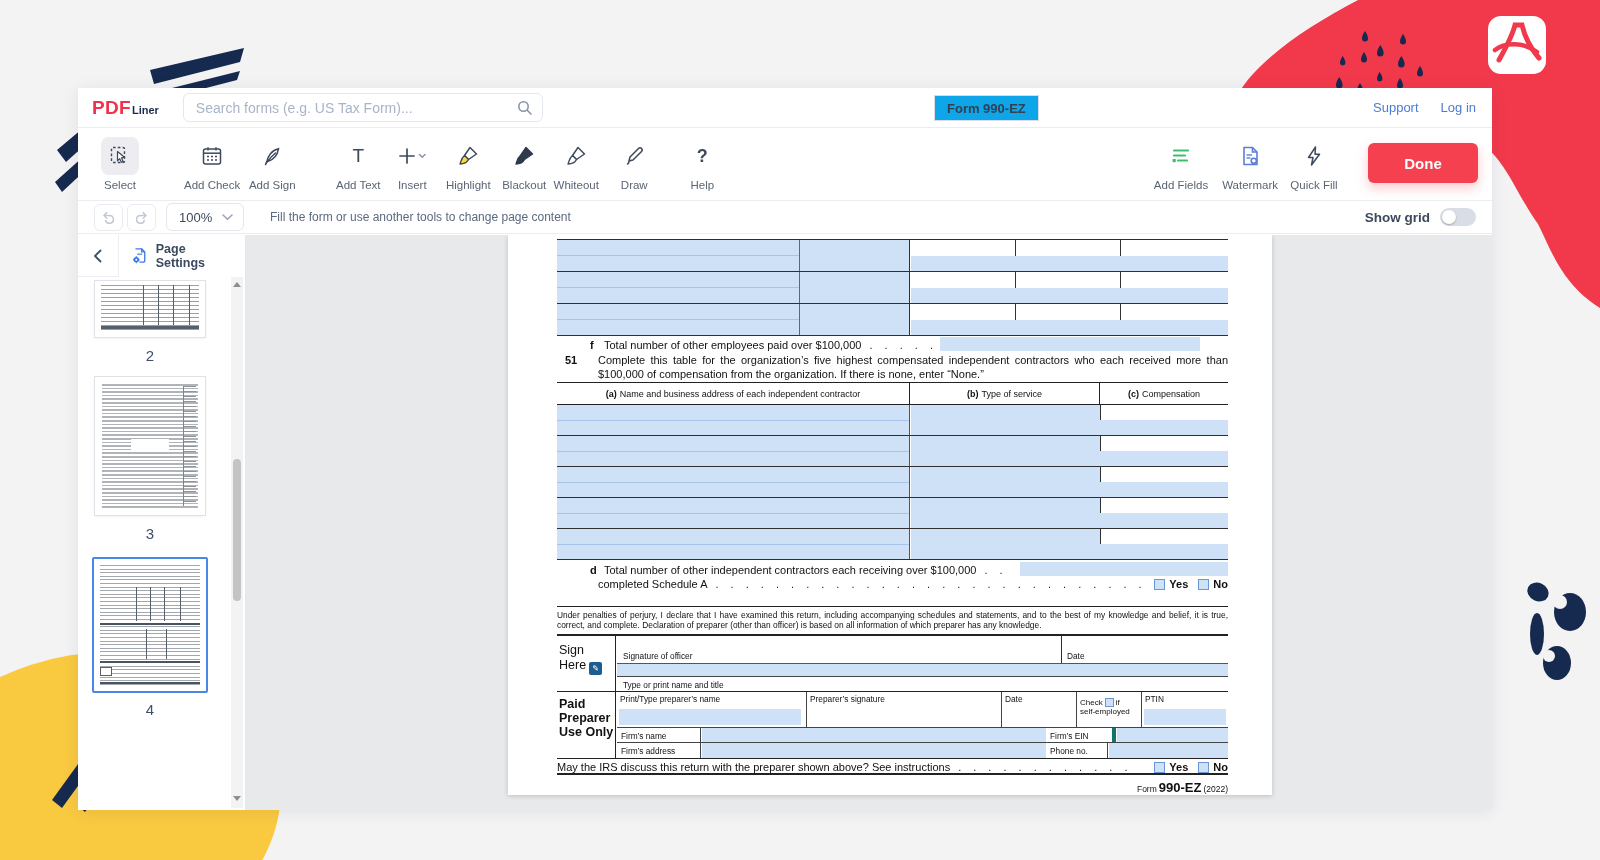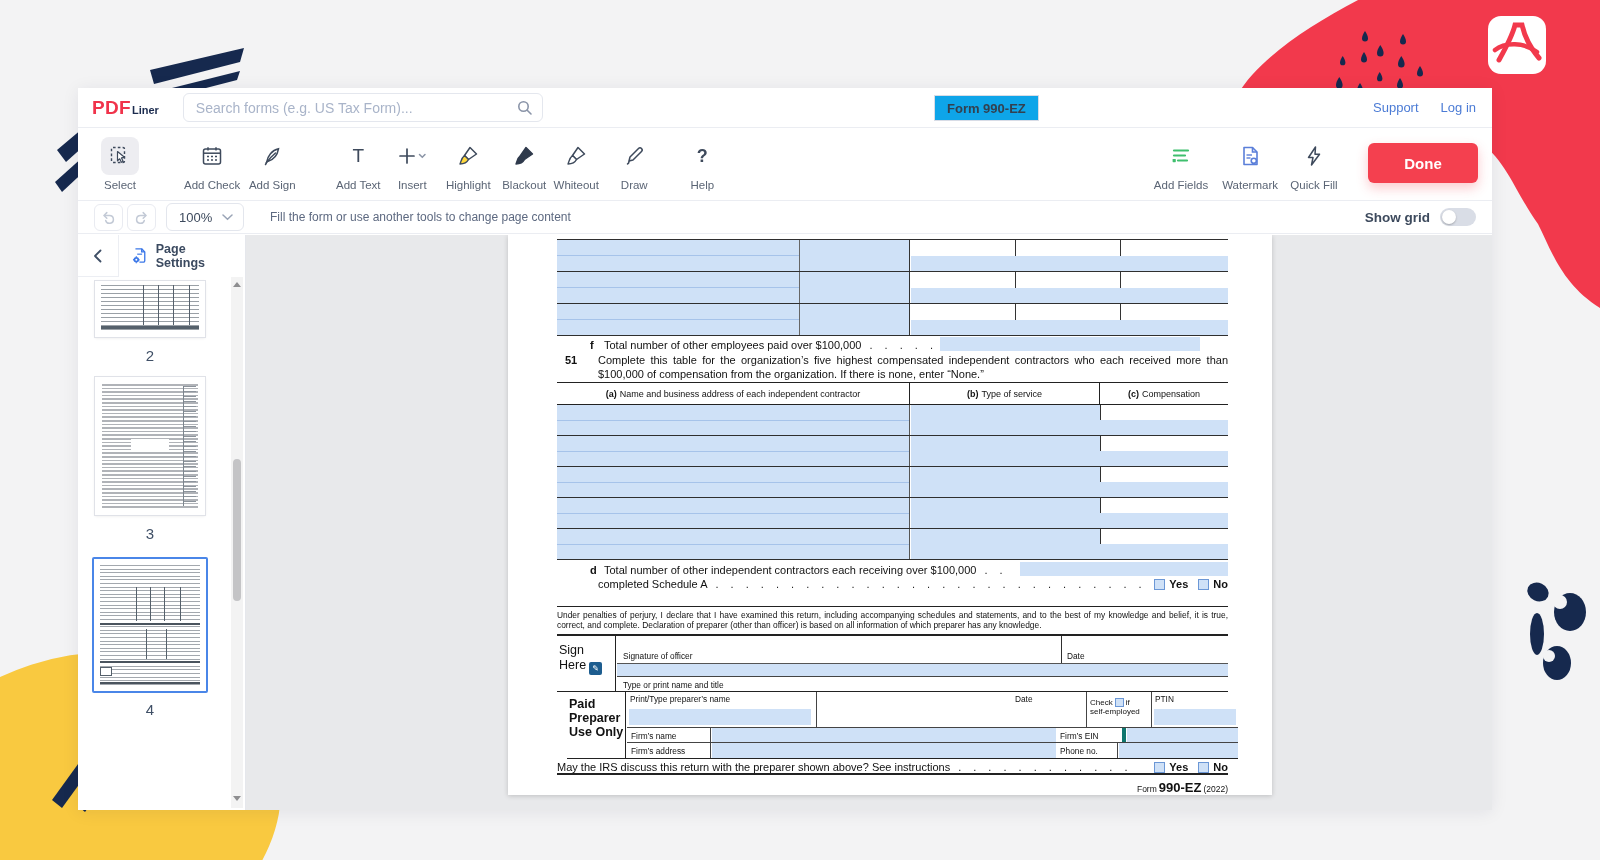--- a/index.html
+++ b/index.html
@@ -139,21 +139,21 @@
   .pen-ic { display:inline-block; width:13px; height:13px; background:#1d5d8f; border-radius:2px;
     color:#fff; font-size:8px; line-height:13px; text-align:center; vertical-align:-2px; margin-left:3px; }
   .s-right { position:absolute; left:60px; top:0; right:0; height:100%; }
   .sig-area { position:relative; height:27px; }
   .sig-area .lab { position:absolute; bottom:2px; left:6px; font-size:8.3px; }
   .sig-area .datelab { position:absolute; bottom:2px; left:450px; font-size:8.3px; }
   .sig-area .vd { position:absolute; left:444px; top:0; bottom:0; width:1px; background:#2f2f2f; }
   .sig-blue { height:13px; border-top:1px solid #555; }
   .sig-type { height:17px; border-top:1px solid #444; font-size:8.3px; padding:3px 0 0 6px; }
   
-  .pblock { position:absolute; left:10px; top:457px; width:671px; height:67px; border-bottom:1px solid #222; }
+  .pblock { position:absolute; left:0; top:457px; width:671px; height:67px; border-bottom:1px solid #222; }
   .p-left { position:absolute; left:0; top:0; width:59px; height:100%; border-right:1px solid #222;
     font-size:12.5px; font-weight:700; padding:5px 0 0 2px; line-height:14px; }
   .p-right { position:absolute; left:60px; top:0; right:0; height:100%; }
   .prow1 { position:relative; height:36px; border-bottom:1px solid #444; }
   .pc { position:absolute; top:0; height:100%; font-size:8.3px; padding:2px 3px; }
   .pc .bf { position:absolute; left:2px; top:17px; height:16px; }
   .prow23 { position:relative; height:15px; font-size:8.3px; }
   .prow23 .lb { position:absolute; top:0; height:100%; padding:3px 0 0 4px; background:#fff; }
   .prow23 .bf2 { position:absolute; top:0; height:100%; }
   .cb2 { width:9px; height:9px; background:#cfe1f7; border:1px solid #6b97d6; display:inline-block;
@@ -636,20 +636,23 @@
               <div>Paid</div>
               <div>Preparer</div>
               <div>Use Only</div>
             </div>
             <div class="p-right">
               <div class="prow1">
                 <div class="pc" style="left:0; width:190px; border-right:1px solid #444">
                   <span>Print/Type preparer’s name</span>
                   <span class="bf blue" style="width:182px"></span>
                 </div>
+                <div class="pc" style="left:190px; width:195px; border-right:1px solid #444">
+                  <span>Preparer’s signature</span>
+                </div>
                 <div class="pc" style="left:385px; width:75px; border-right:1px solid #444">
                   <span>Date</span>
                 </div>
                 <div class="pc" style="left:460px; width:65px; border-right:1px solid #444; font-size:8px; padding-top:6px">
                   <span>Check</span><span class="cb2"></span><span>if</span>
                   <div>self-employed</div>
                 </div>
                 <div class="pc" style="left:525px; right:0">
                   <span>PTIN</span>
                   <span class="bf blue" style="width:82px"></span>

